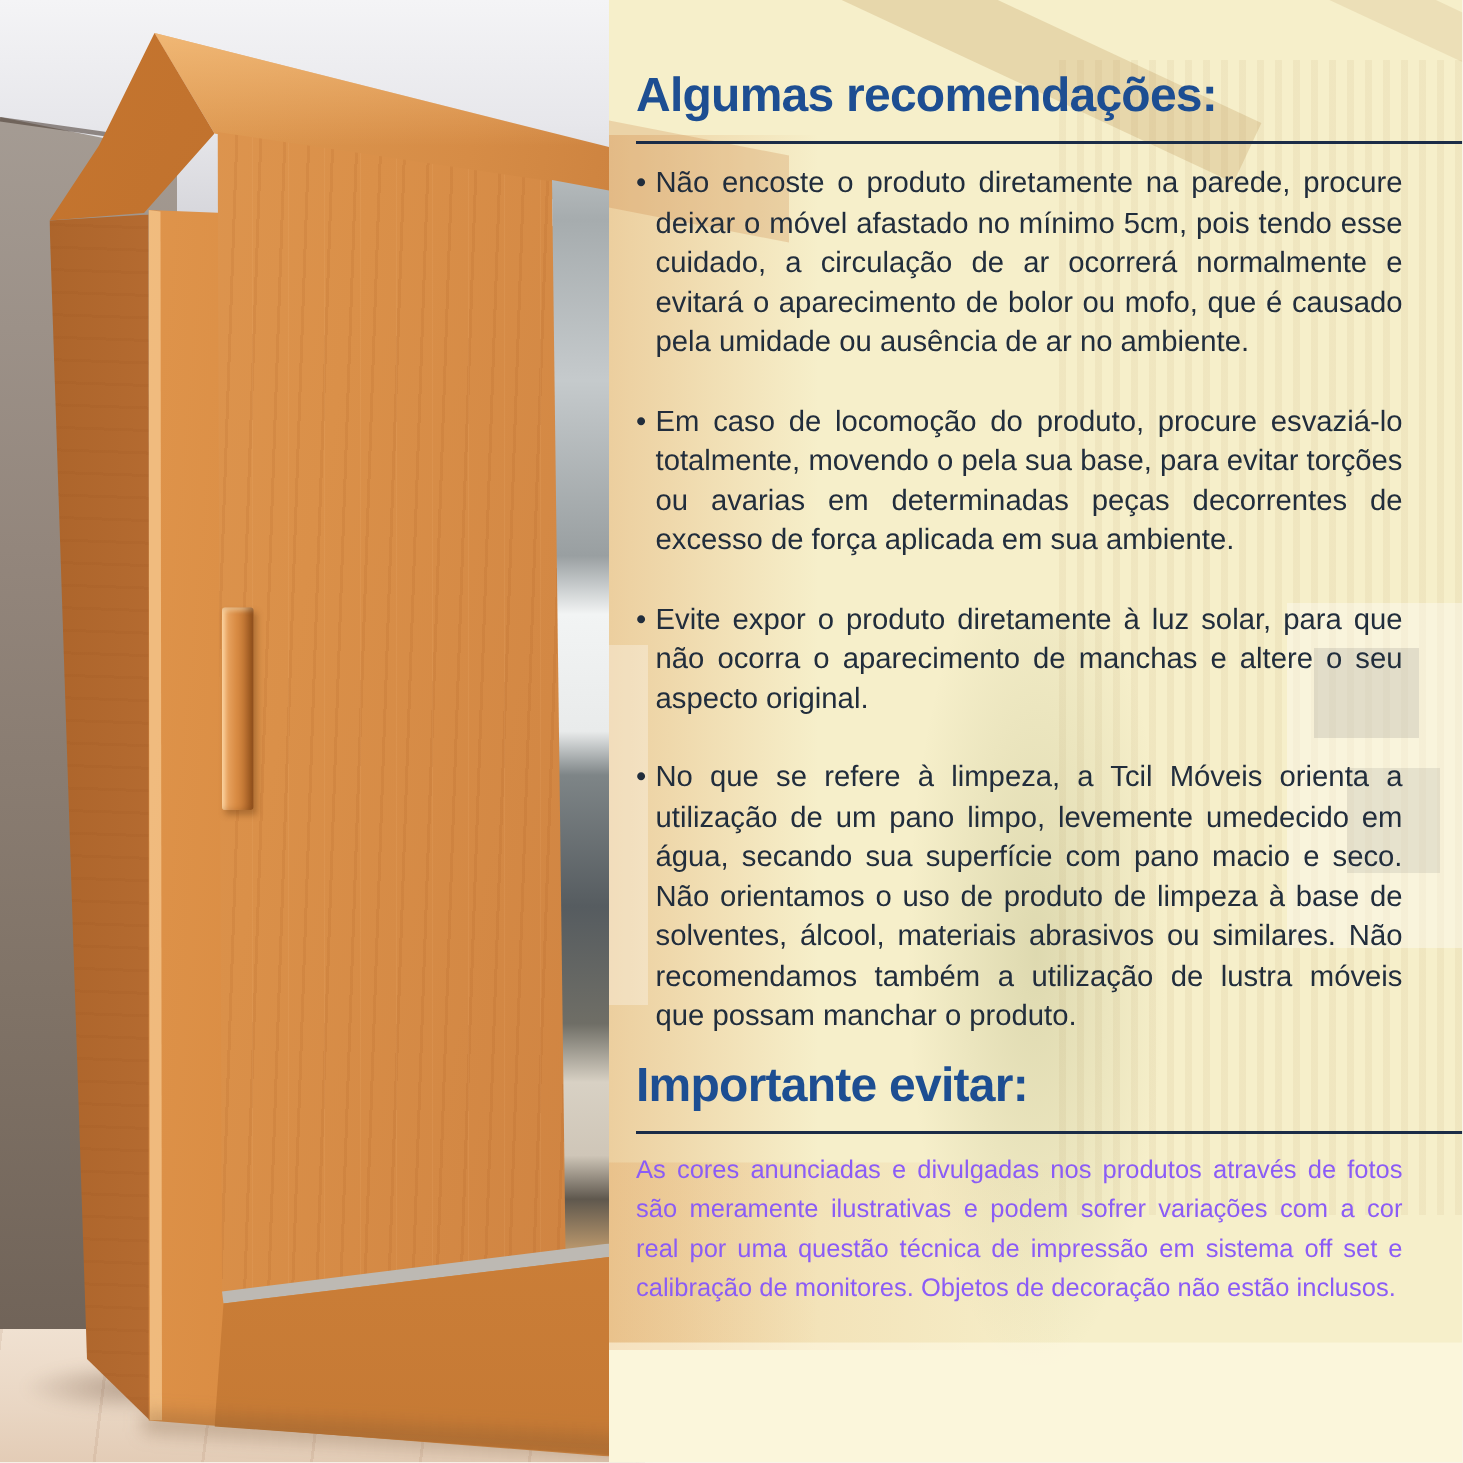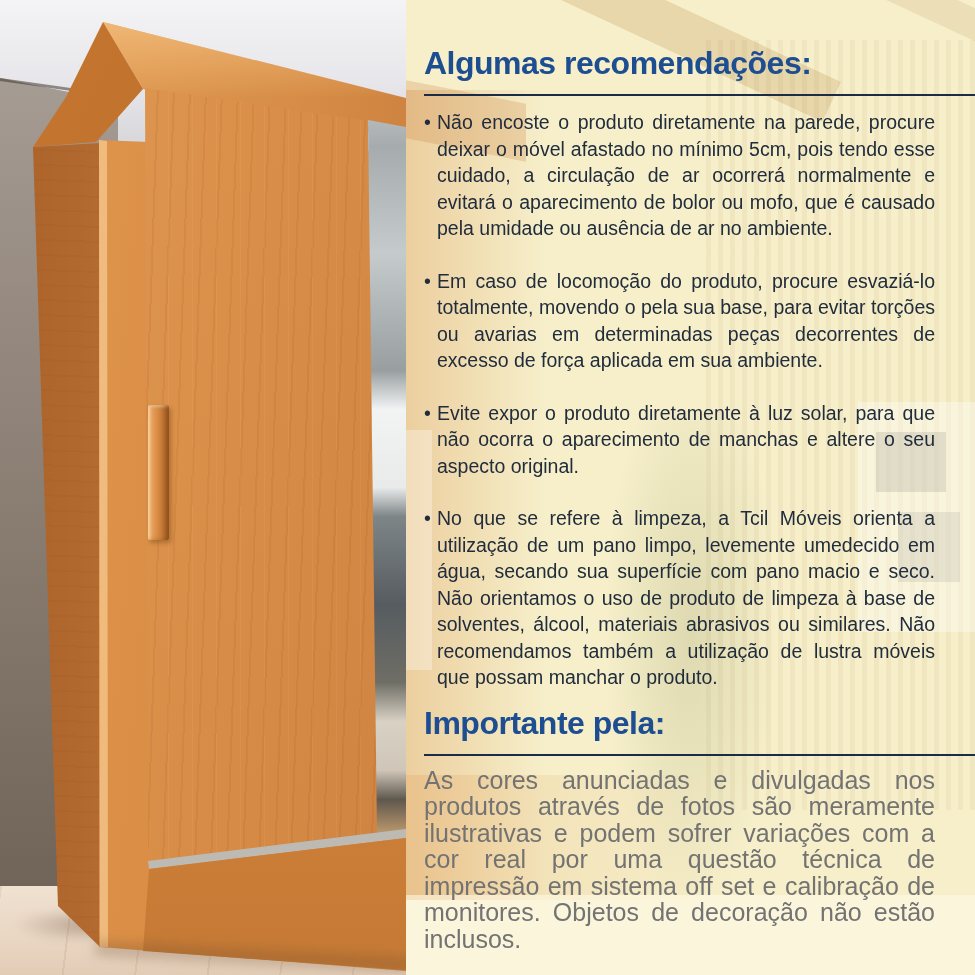--- a/index.html
+++ b/index.html
@@ -100,21 +100,21 @@
     font-size:32px;line-height:38px;font-weight:bold;letter-spacing:-.5px;
     color:#1d4e92;}
   .p-rule{display:block;height:2px;background:#1b2c47;margin:12px 0 0 0;width:551px;}
   .rec-list{display:block;margin:13px 0 0 0;padding:0 20px 0 0;list-style:none;width:531px;}
   .rec-list li{display:block;position:relative;padding-left:13px;margin:0;
     font-size:19.5px;line-height:26.5px;color:#212d3c;text-align:justify;}
   .rec-list li + li{margin-top:26px;}
   .bullet{position:absolute;left:0;top:0;}
   .imp-title{margin-top:13px;}
   .p-para{display:block;margin:11px 0 0 0;padding:0 20px 0 0;width:531px;
-    font-size:25px;line-height:26.5px;color:#737373;text-align:justify;}
+    font-size:17px;line-height:26.5px;color:#8b5cf6;text-align:justify;}
 </style>
 </head>
 <body>
 
 <div class="stage">
 
   <div class="ceiling"></div>
   <div class="wall"></div>
   <div class="wall-rail"></div>
   <div class="floor"></div>
@@ -164,20 +164,20 @@
         <li>
           <span class="bullet">•</span>
           <span>Evite expor o produto diretamente à luz solar, para que não ocorra o aparecimento de manchas e altere o seu aspecto original.</span>
         </li>
         <li>
           <span class="bullet">•</span>
           <span>No que se refere à limpeza, a Tcil Móveis orienta a utilização de um pano limpo, levemente umedecido em água, secando sua superfície com pano macio e seco. Não orientamos o uso de produto de limpeza à base de solventes, álcool, materiais abrasivos ou similares. Não recomendamos também a utilização de lustra móveis que possam manchar o produto.</span>
         </li>
       </ul>
 
-      <h1 class="p-title imp-title">Importante pela:</h1>
+      <h1 class="p-title imp-title">Importante evitar:</h1>
       <div class="p-rule"></div>
 
       <p class="p-para">As cores anunciadas e divulgadas nos produtos através de fotos são meramente ilustrativas e podem sofrer variações com a cor real por uma questão técnica de impressão em sistema off set e calibração de monitores. Objetos de decoração não estão inclusos.</p>
     </div>
   </div>
 
 </div>
 
 </body></html>

